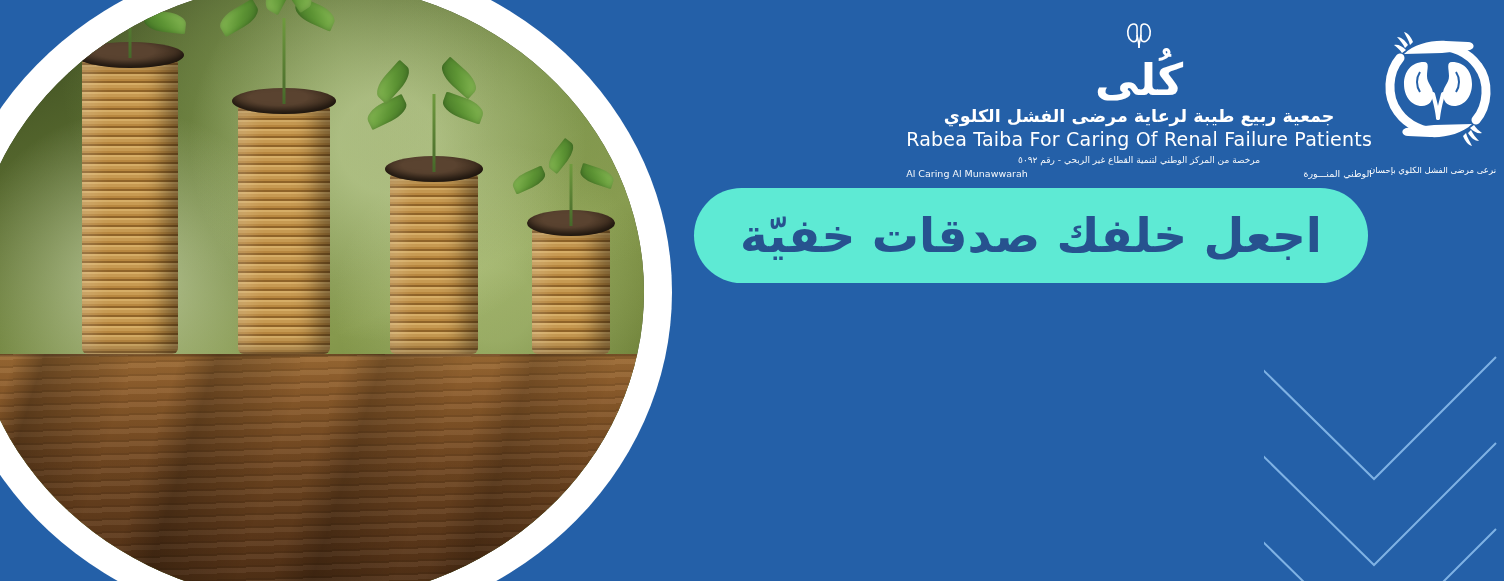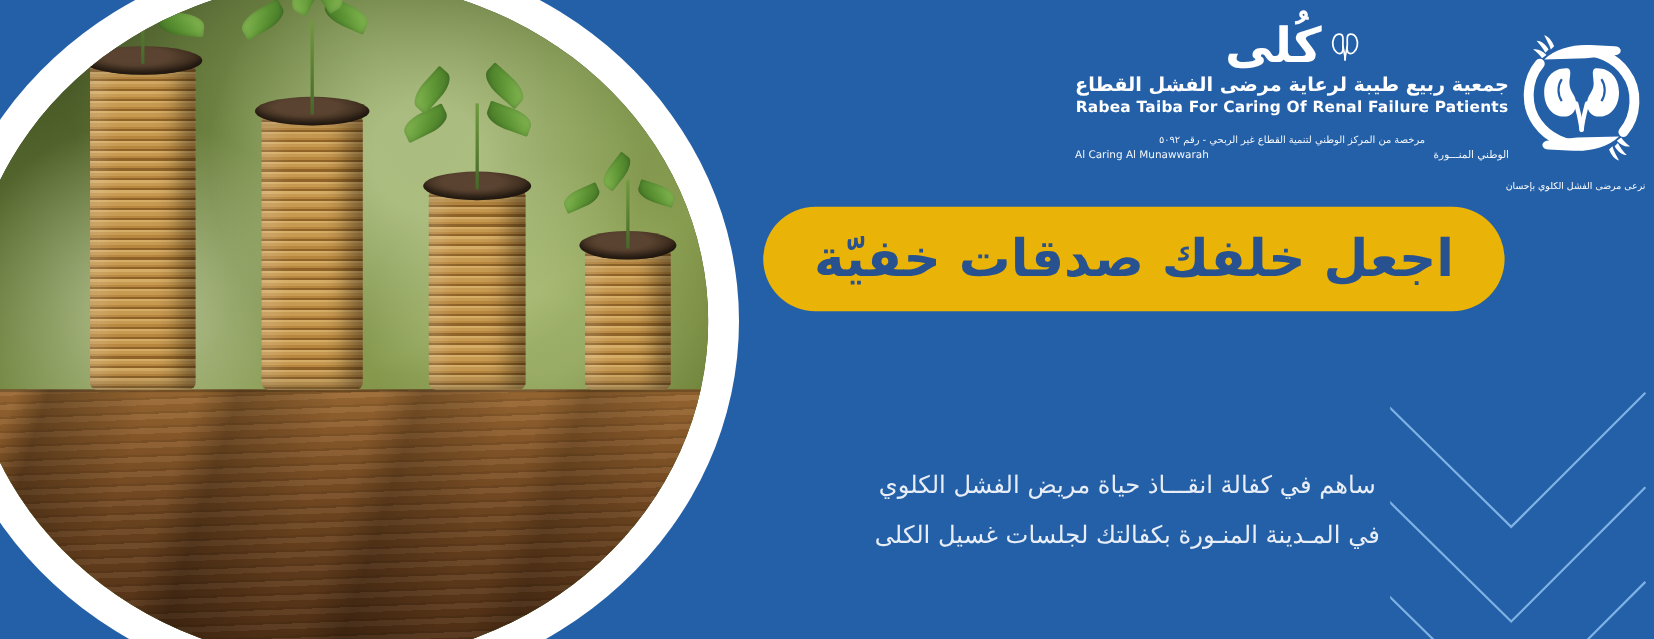--- a/index.html
+++ b/index.html
@@ -100,39 +100,39 @@
     position:absolute;right:8px;top:14px;
     display:flex;align-items:flex-start;gap:8px;
   }
   .logo-mark{width:116px;height:168px;flex:0 0 auto;}
   .logo-mark svg{display:block;}
   .logo-mark .mark-tagline{
     margin-top:2px;text-align:left;color:#ffffff;
     font-size:8.5px;letter-spacing:.2px;line-height:1.1;white-space:nowrap;
   }
   .logo-text{text-align:center;color:#ffffff;padding-top:6px;}
-  .wordmark-row{display:flex;align-items:center;justify-content:center;gap:8px;}
+  .wordmark-row{display:flex;align-items:center;justify-content:center;gap:8px;flex-direction:column;}
   .wordmark{
     font-size:44px;font-weight:700;line-height:1;color:#ffffff;
     letter-spacing:0;
   }
   .kidney-glyph{width:26px;height:30px;}
   .org-ar{font-size:17.5px;font-weight:700;margin-top:4px;line-height:1.15;white-space:nowrap;}
-  .org-en{font-size:14px;font-weight:700;margin-top:2px;letter-spacing:.2px;white-space:nowrap;}
-  .licence{font-size:9px;margin-top:17px;opacity:.95;white-space:nowrap;}
+  .org-en{font-size:19px;font-weight:400;margin-top:2px;letter-spacing:.2px;white-space:nowrap;}
+  .licence{font-size:9px;margin-top:5px;opacity:.95;white-space:nowrap;}
   .city-row{
     display:flex;justify-content:space-between;align-items:center;
     margin-top:3px;font-size:9.5px;opacity:.95;
   }
   .city-row .city-en{direction:ltr;}
 
   
   .headline-pill{
     position:absolute;left:14px;top:188px;width:674px;height:95px;
-    background:#eab308;border-radius:48px;
+    background:#5eead4;border-radius:48px;
     display:flex;align-items:center;justify-content:center;
   }
   .headline-pill .h1{
     color:#27528F;font-size:47px;font-weight:700;line-height:1;
     white-space:nowrap;letter-spacing:0;
   }
 
   .headline-2{
     position:absolute;left:0;top:305px;width:700px;
     text-align:center;color:#ffffff;font-size:43px;font-weight:700;
@@ -247,34 +247,30 @@
           <span class="kidney-glyph">
             <svg viewBox="0 0 26 30" fill="none" aria-hidden="true">
               <path d="M8 4 C3 4 1 10 2 15 C3 20 7 23 10 21 C12 19 11 16 11 13 C11 9 12 4 8 4 Z" stroke="#ffffff" stroke-width="1.6" fill="none"></path>
               <path d="M18 4 C23 4 25 10 24 15 C23 20 19 23 16 21 C14 19 15 16 15 13 C15 9 14 4 18 4 Z" stroke="#ffffff" stroke-width="1.6" fill="none"></path>
               <path d="M11 15 C12 20 13 23 13 28" stroke="#ffffff" stroke-width="1.5"></path>
               <path d="M15 15 C14 20 13 23 13 28" stroke="#ffffff" stroke-width="1.5"></path>
             </svg>
           </span>
           <span class="wordmark">كُلى</span>
         </div>
-        <div class="org-ar">جمعية ربيع طيبة لرعاية مرضى الفشل القطاع</div>
+        <div class="org-ar">جمعية ربيع طيبة لرعاية مرضى الفشل الكلوي</div>
         <div class="org-en">Rabea Taiba For Caring Of Renal Failure Patients</div>
         <div class="licence">مرخصة من المركز الوطني لتنمية القطاع غير الربحي - رقم ٥٠٩٢</div>
         <div class="city-row">
           <span class="city-ar">الوطني المنـــورة</span>
           <span class="city-en">Al Caring Al Munawwarah</span>
         </div>
       </div>
     </div>
 
     <div class="headline-pill">
       <span class="h1">اجعل خلفك صدقات خفيّة</span>
     </div>
 
 
-    <div class="body-lines">
-      <div class="ln">ساهم في كفالة انقـــاذ حياة مريض الفشل الكلوي</div>
-      <div class="ln">في المـدينة المنـورة بكفالتك لجلسات غسيل الكلى</div>
-    </div>
 
   </div>
 </div>
 
 </body></html>

